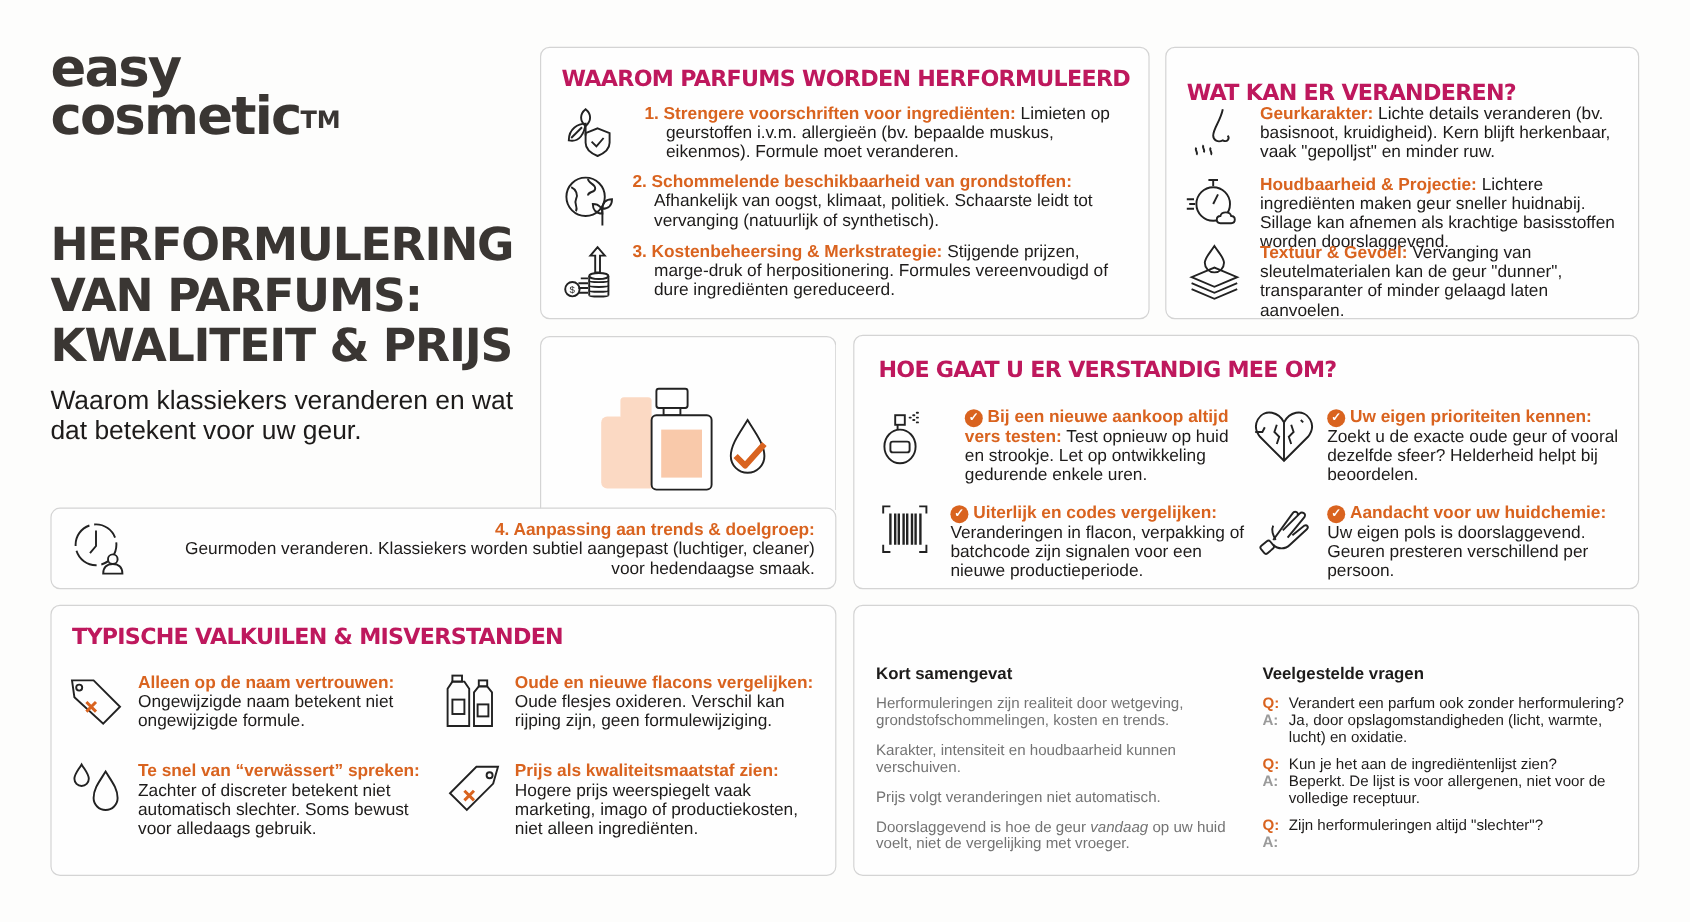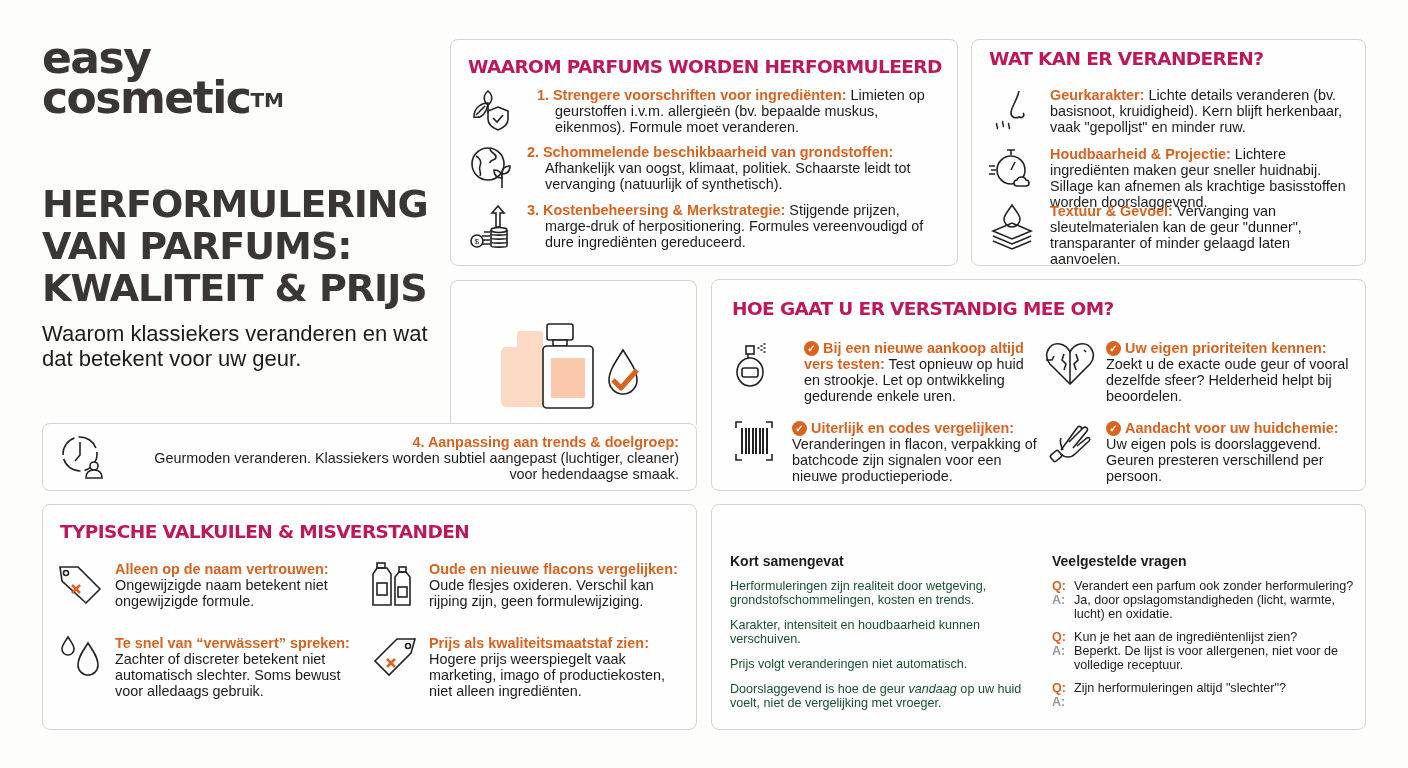--- a/index.html
+++ b/index.html
@@ -12,21 +12,21 @@
   .logo sup { font-size: 20px; letter-spacing: 0; vertical-align: top; position: relative; top: 2px; }
   .main-title { left: 42px; top: 183px; font-family: "DejaVu Sans", sans-serif; font-weight: bold; font-size: 38px; line-height: 42px; color: #3a3633; letter-spacing: -1px; width: 400px; }
   .subtitle { left: 42px; top: 321px; font-size: 22px; line-height: 25px; color: #1d1b1a; width: 390px; }
   .card h2 { font-family: "DejaVu Sans", sans-serif; font-weight: bold; font-size: 18.5px; letter-spacing: -0.6px; color: #be185d; }
   .row { position: absolute; display: flex; }
   .icon { flex: 0 0 auto; display: flex; align-items: flex-start; justify-content: center; }
   .txt { font-size: 14.4px; line-height: 16px; color: #1d1b1a; }
   .txt .orange { font-size: 14.4px; }
   .num-item { padding-left: 18px; text-indent: -18px; }
   .check { display: inline-block; width: 15px; height: 15px; border-radius: 50%; background: #d9631f; color: #fff; font-size: 10px; line-height: 15px; text-align: center; font-weight: bold; vertical-align: 1px; margin-right: 4px; text-indent: 0; }
-  .summary p { font-size: 12.6px; line-height: 14px; margin-bottom: 11px; color: #14532d; }
+  .summary p { font-size: 12.6px; line-height: 14px; margin-bottom: 11px; color: #737373; }
   .summary h3 { font-size: 14px; font-weight: bold; margin-bottom: 10px; }
   .faq-item { display: grid; grid-template-columns: 22px 1fr; font-size: 12.6px; line-height: 14px; margin-bottom: 9px; }
   .faq-q { color: #d9631f; font-weight: bold; }
   .faq-a { color: #9a9a9a; font-weight: bold; }
 </style>
 </head>
 <body>
 
 <div class="abs logo">
   <div>easy</div>
@@ -78,21 +78,21 @@
           <path d="M16 30h6M14 34h8M14 38h8M14 42h8"></path>
           <circle cx="9" cy="39" r="6"></circle>
           <text x="6.5" y="42" font-size="8" fill="#222" stroke="none">$</text>
         </svg>
     </div>
     <div class="txt num-item" style="width:420px; margin-left:10px;"><span class="orange">3. Kostenbeheersing &amp; Merkstrategie:</span><span> Stijgende prijzen, marge-druk of herpositionering. Formules vereenvoudigd of dure ingrediënten gereduceerd.</span></div>
   </div>
 </div>
 
 <div class="card" style="left:971px; top:39px; width:395px; height:227px;">
-  <h2 class="abs" style="left:17px; top:8px;">WAT KAN ER VERANDEREN?</h2>
+  <h2 class="abs" style="left:17px; top:27px;">WAT KAN ER VERANDEREN?</h2>
   <div class="row" style="left:14px; top:47px; width:370px;">
     <div class="icon" style="width:52px;">
       <svg width="46" height="48" viewBox="0 0 46 48" fill="none" stroke="#222" stroke-width="1.6">
           <path d="M30 4c-2 10-8 16-8 22 0 4 4 6 8 4 4 2 6-2 4-4"></path>
           <path d="M8 36c-2 2 2 4 0 6M14 34c-2 2 2 4 0 6M20 36c-2 2 2 4 0 6"></path>
         </svg>
     </div>
     <div class="txt" style="width:305px; margin-left:12px;"><span class="orange">Geurkarakter:</span><span> Lichte details veranderen (bv. basisnoot, kruidigheid). Kern blijft herkenbaar, vaak "gepolljst" en minder ruw.</span></div>
   </div>
   <div class="row" style="left:14px; top:106px; width:370px;">

